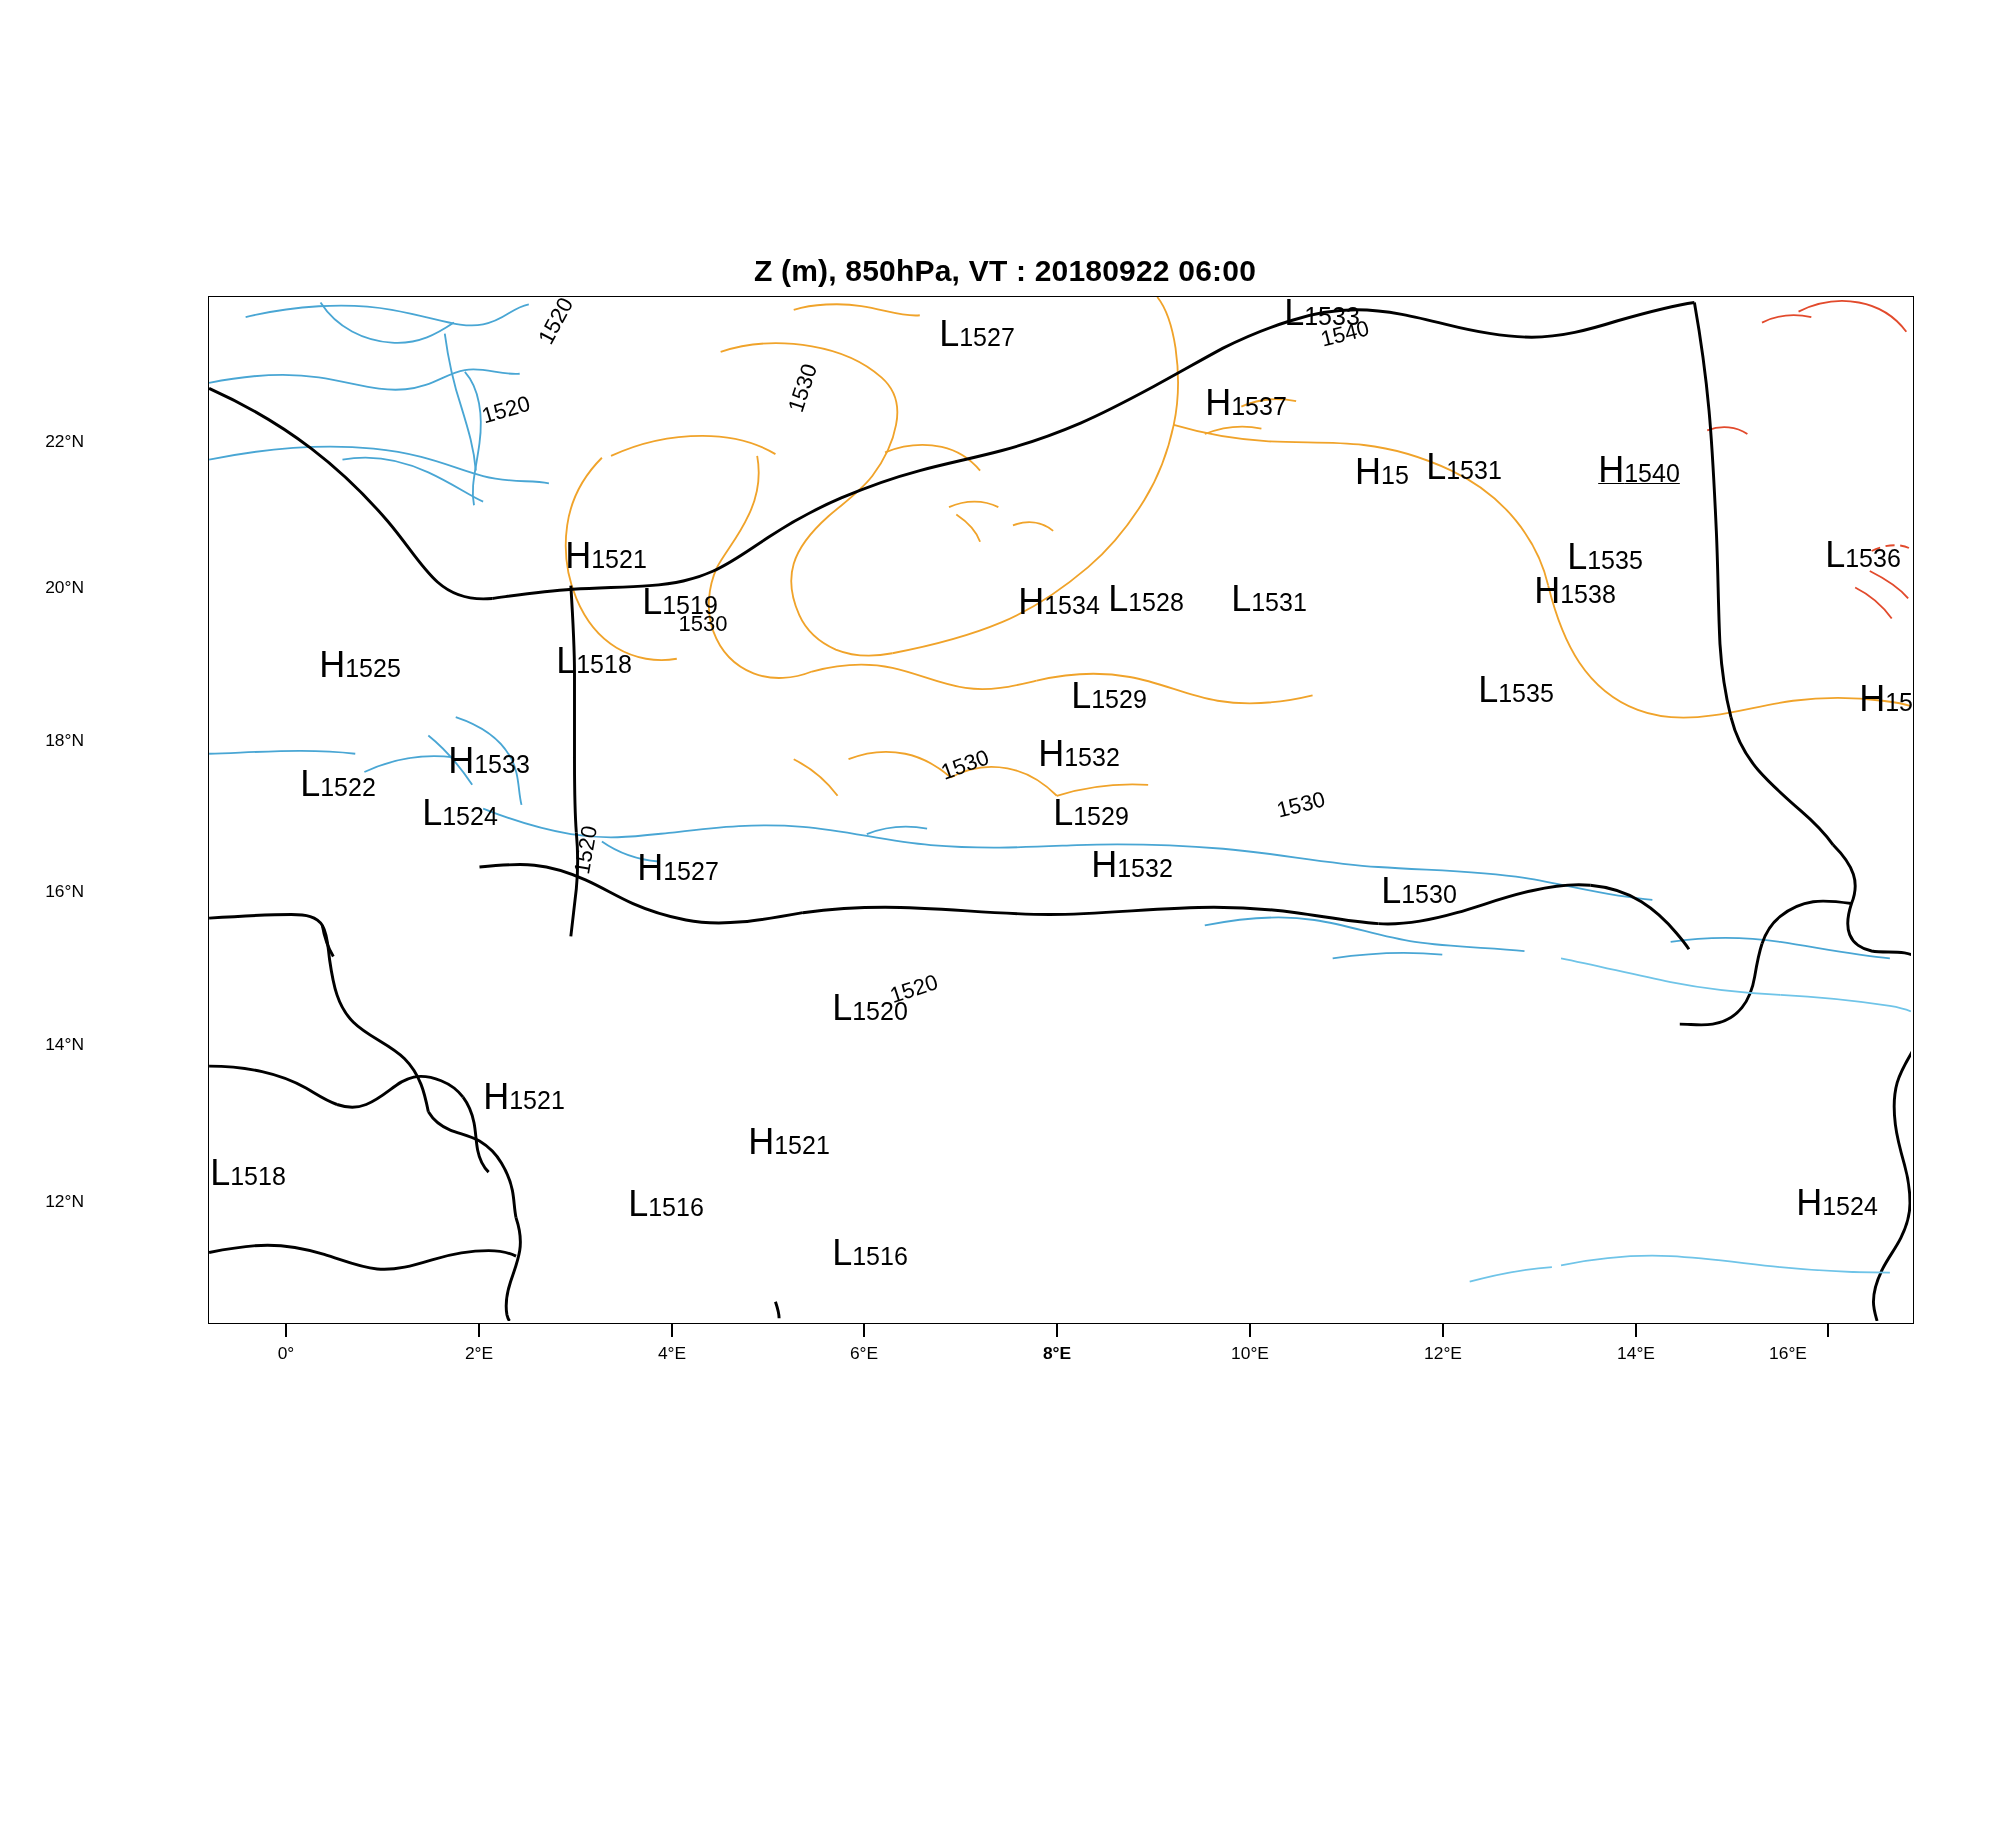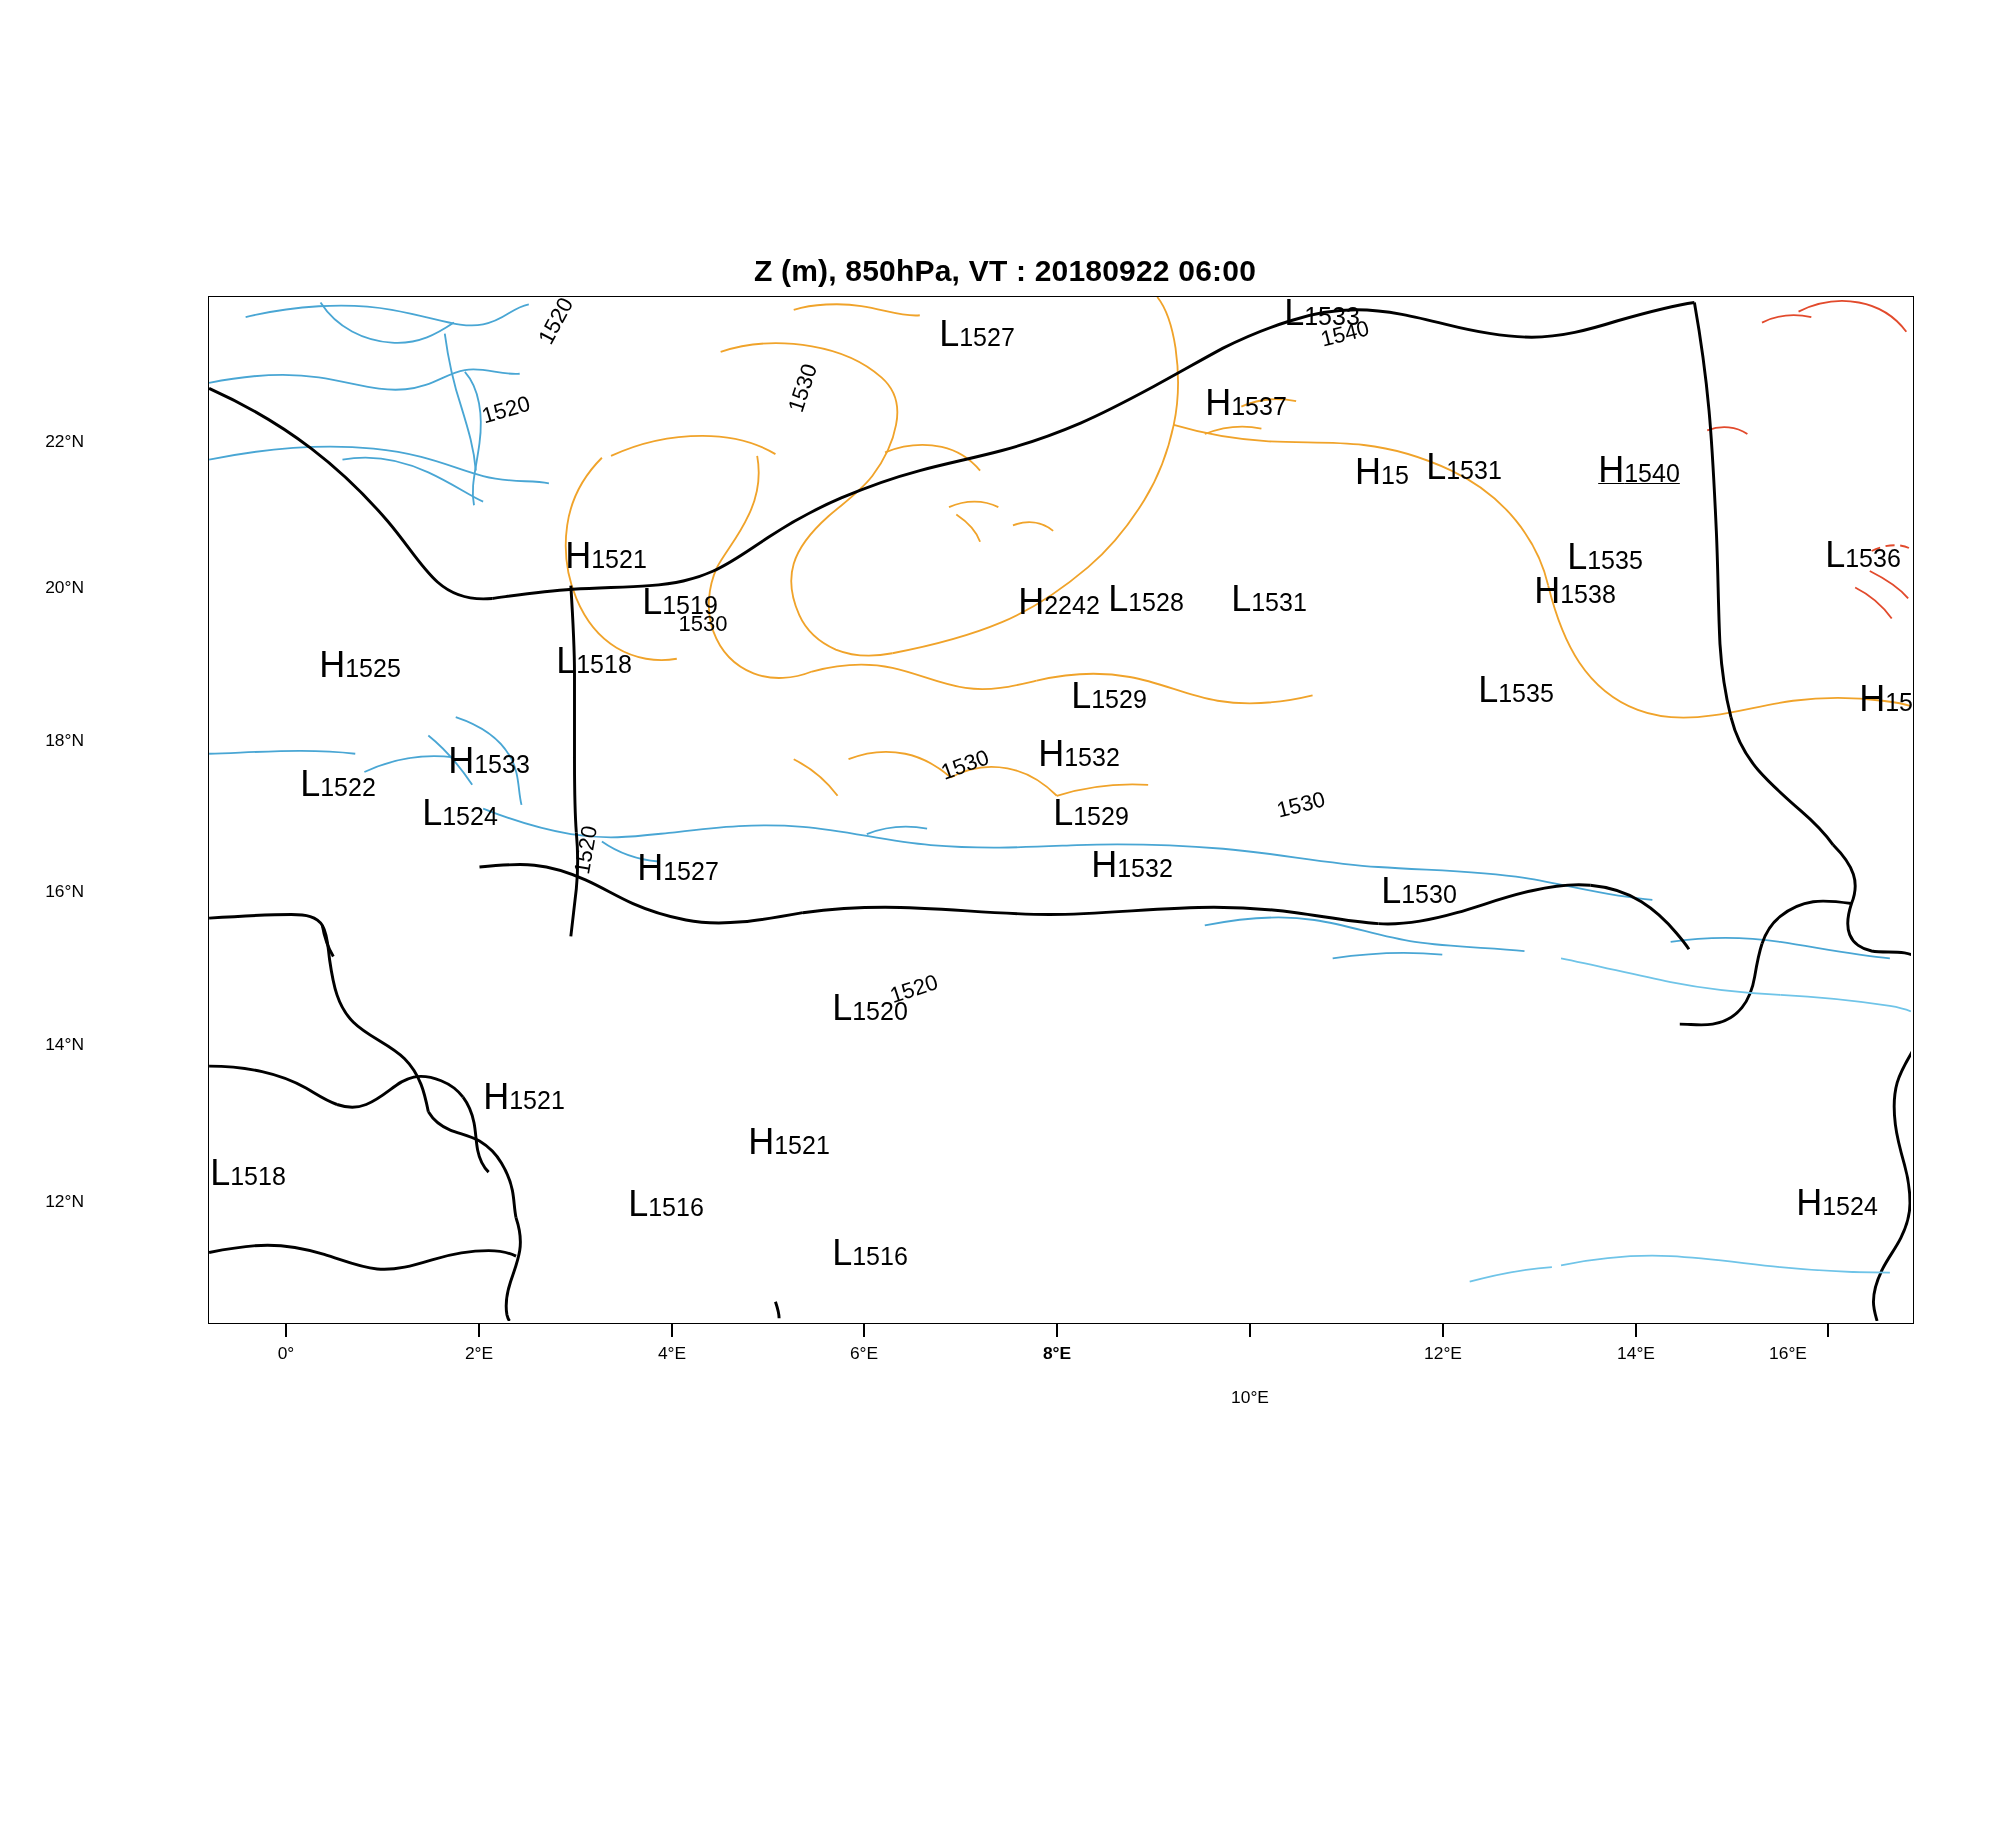--- a/index.html
+++ b/index.html
@@ -112,21 +112,21 @@
 
   <div class="tick-lon" style="left:672px;">4°E</div>
   <div class="tick-lon-mark" style="left:671px;"></div>
 
   <div class="tick-lon" style="left:864px;">6°E</div>
   <div class="tick-lon-mark" style="left:863px;"></div>
 
   <div class="tick-lon" style="left:1057px;font-weight:bold;">8°E</div>
   <div class="tick-lon-mark" style="left:1056px;"></div>
 
-  <div class="tick-lon" style="left:1250px;margin-top:44px;">10°E</div>
+  <div class="tick-lon" style="left:1250px;">10°E</div>
   <div class="tick-lon-mark" style="left:1249px;"></div>
 
   <div class="tick-lon" style="left:1443px;">12°E</div>
   <div class="tick-lon-mark" style="left:1442px;"></div>
 
   <div class="tick-lon" style="left:1636px;">14°E</div>
   <div class="tick-lon-mark" style="left:1635px;"></div>
 
   <div class="tick-lon" style="left:1788px;">16°E</div>
   <div class="tick-lon-mark" style="left:1827px;"></div>
@@ -264,21 +264,21 @@
     <div class="extremum" style="left:397px;top:259px;">
       <span class="sym">H</span><span class="val">1521</span>
     </div>
     <div class="extremum" style="left:471px;top:305px;">
       <span class="sym">L</span><span class="val">1519</span>
     </div>
     <div class="extremum" style="left:385px;top:364px;">
       <span class="sym">L</span><span class="val">1518</span>
     </div>
     <div class="extremum" style="left:850px;top:305px;">
-      <span class="sym">H</span><span class="val">2242</span>
+      <span class="sym">H</span><span class="val">1534</span>
     </div>
     <div class="extremum" style="left:937px;top:302px;">
       <span class="sym">L</span><span class="val">1528</span>
     </div>
     <div class="extremum" style="left:1060px;top:302px;">
       <span class="sym">L</span><span class="val">1531</span>
     </div>
     <div class="extremum" style="left:1396px;top:260px;">
       <span class="sym">L</span><span class="val">1535</span>
     </div>

